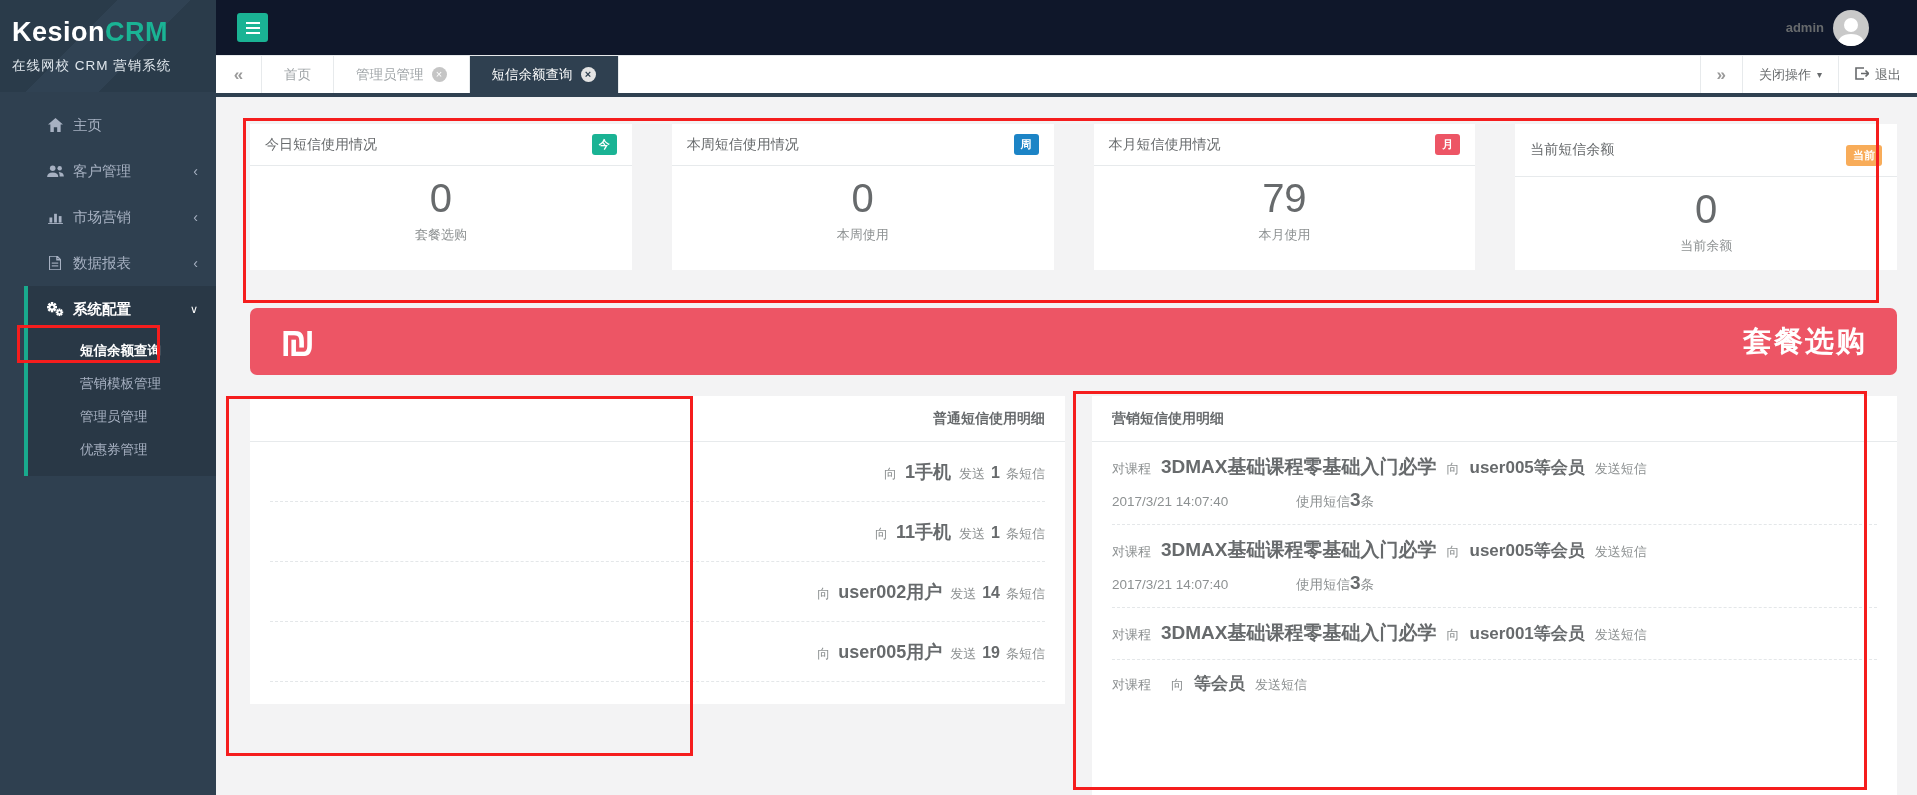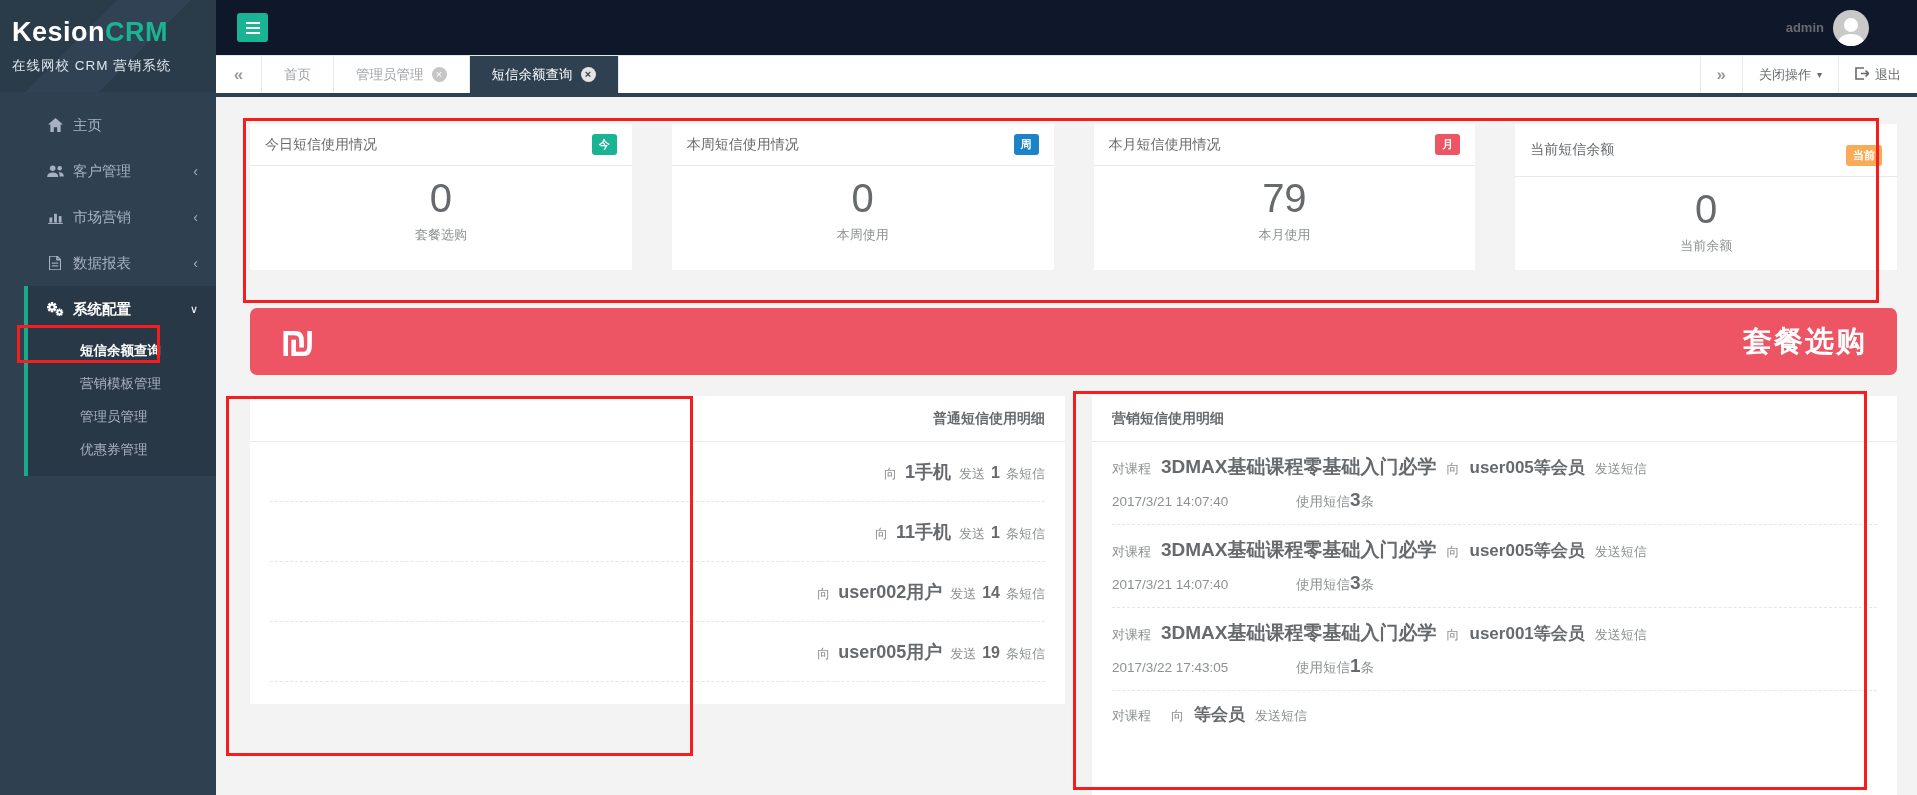--- a/index.html
+++ b/index.html
@@ -328,23 +328,20 @@
               </div>
               <div class="m-line2">
                 <span class="dt">2017/3/21 14:07:40</span><span class="used">使用短信</span><span class="used-num">3</span><span>条</span>
               </div>
             </div>
 
             <div class="m-entry">
               <div class="m-line1">
                 <span>对课程</span><span class="course">3DMAX基础课程零基础入门必学</span><span>向</span><span class="user">user001等会员</span><span>发送短信</span>
               </div>
-              <div class="m-line2">
-                <span class="dt">2017/3/22 17:43:05</span><span class="used">使用短信</span><span class="used-num">1</span><span>条</span>
-              </div>
             </div>
 
 
             <div class="m-entry">
               <div class="m-line1">
                 <span>对课程</span><span class="course"></span><span>向</span><span class="user">等会员</span><span>发送短信</span>
               </div>
 
             </div>
 

